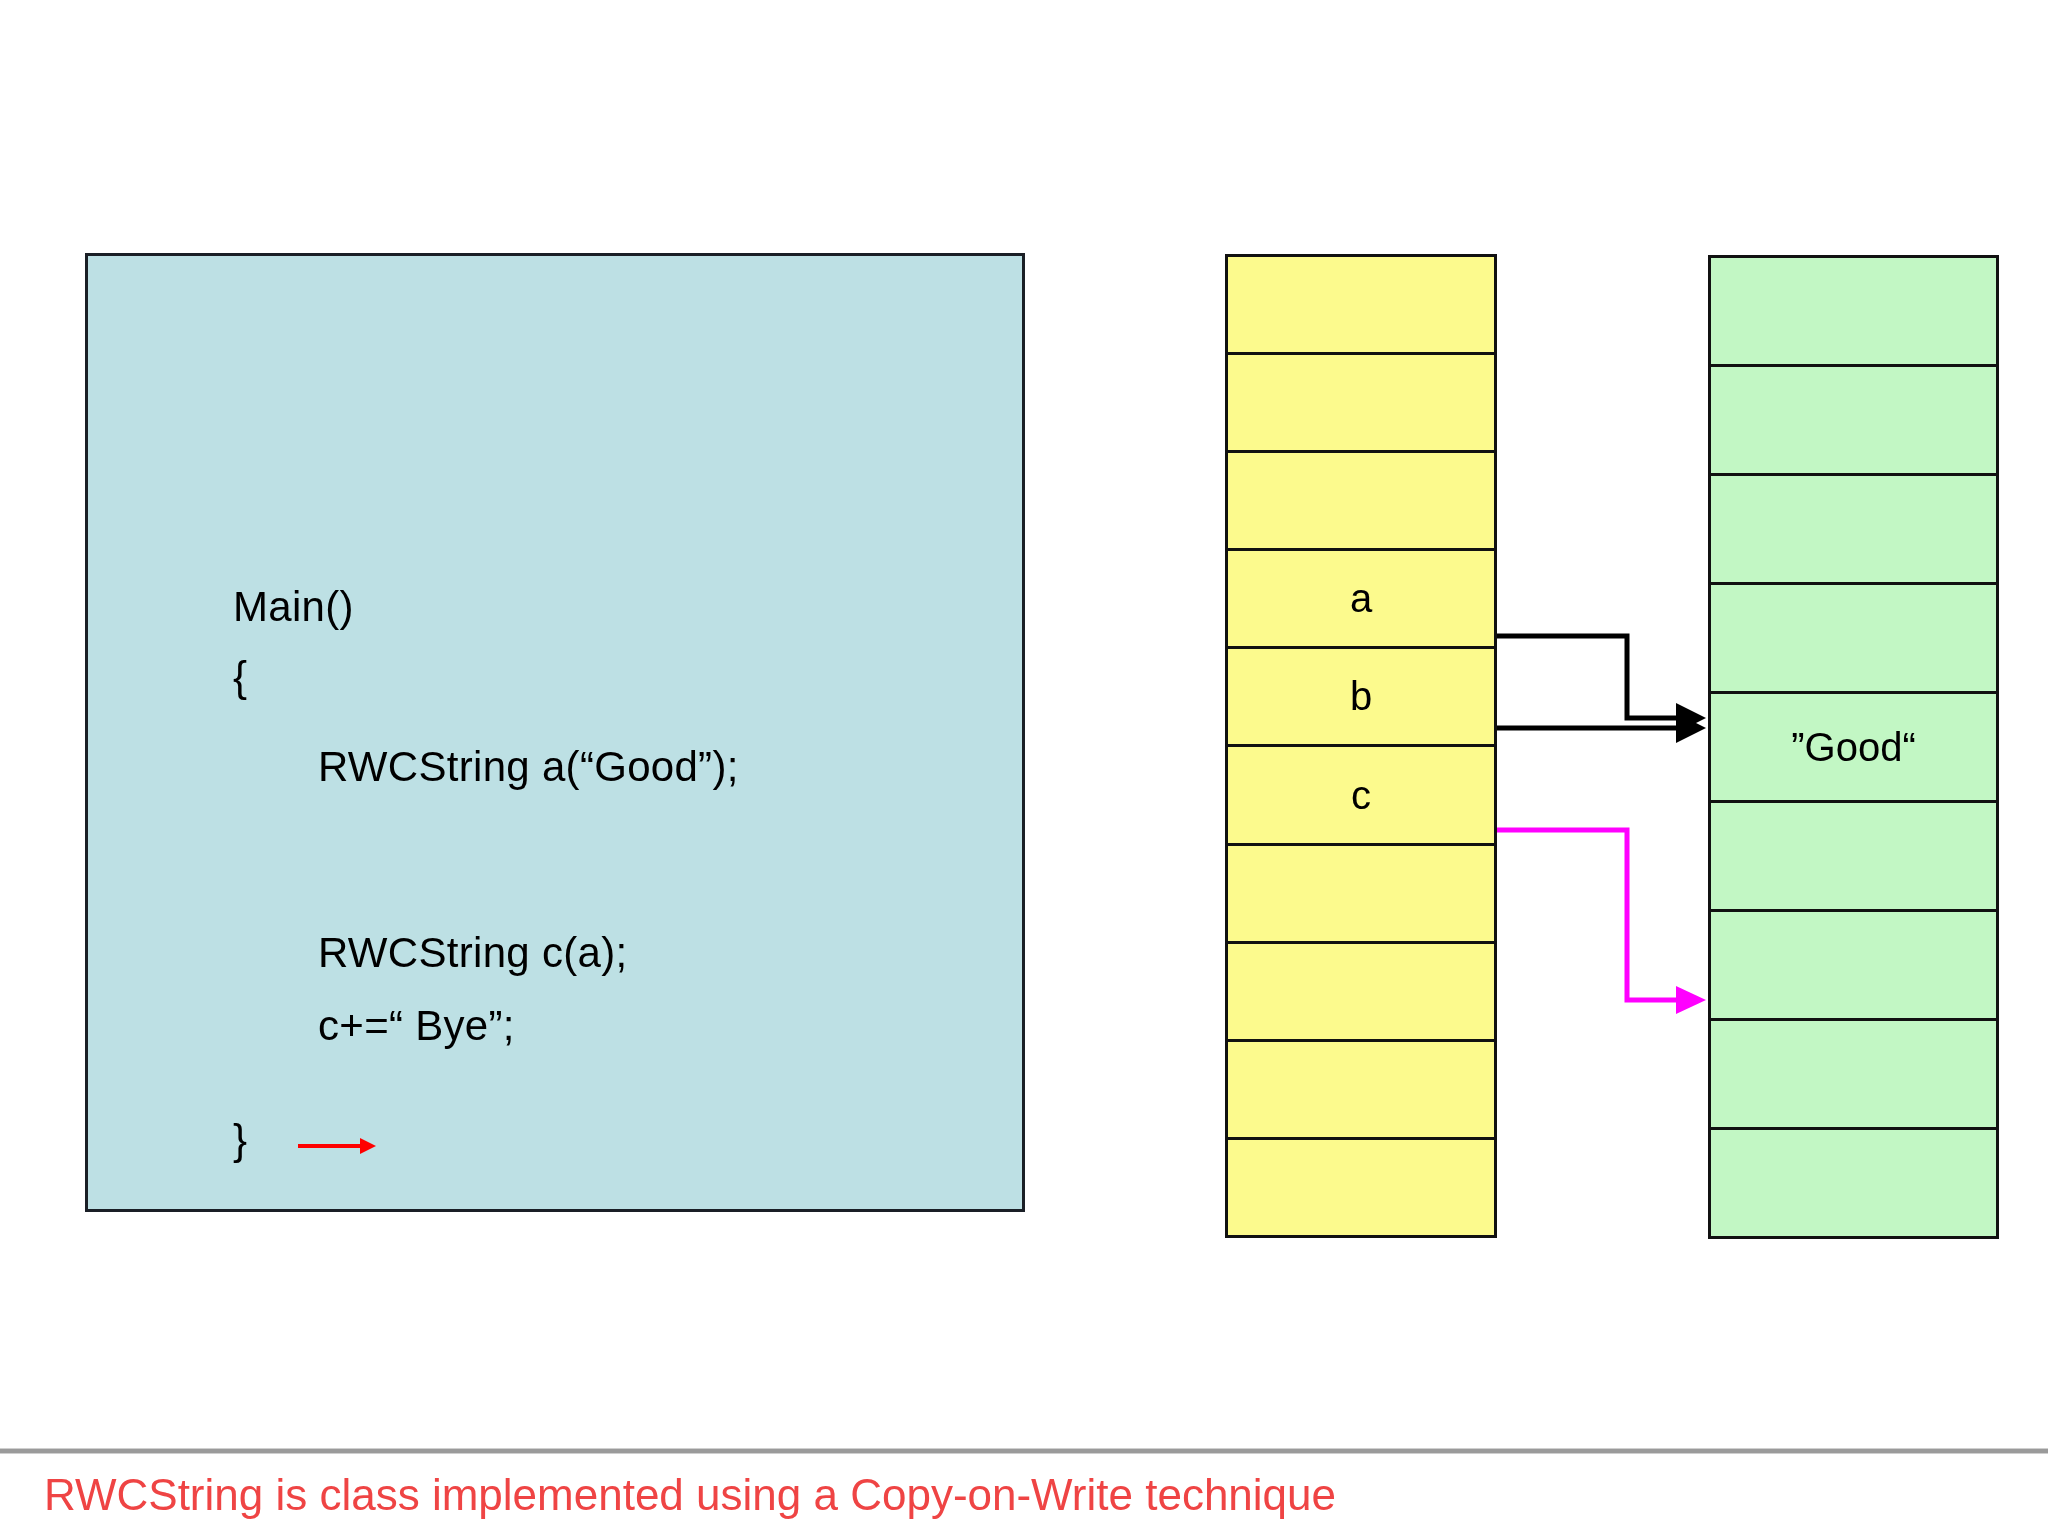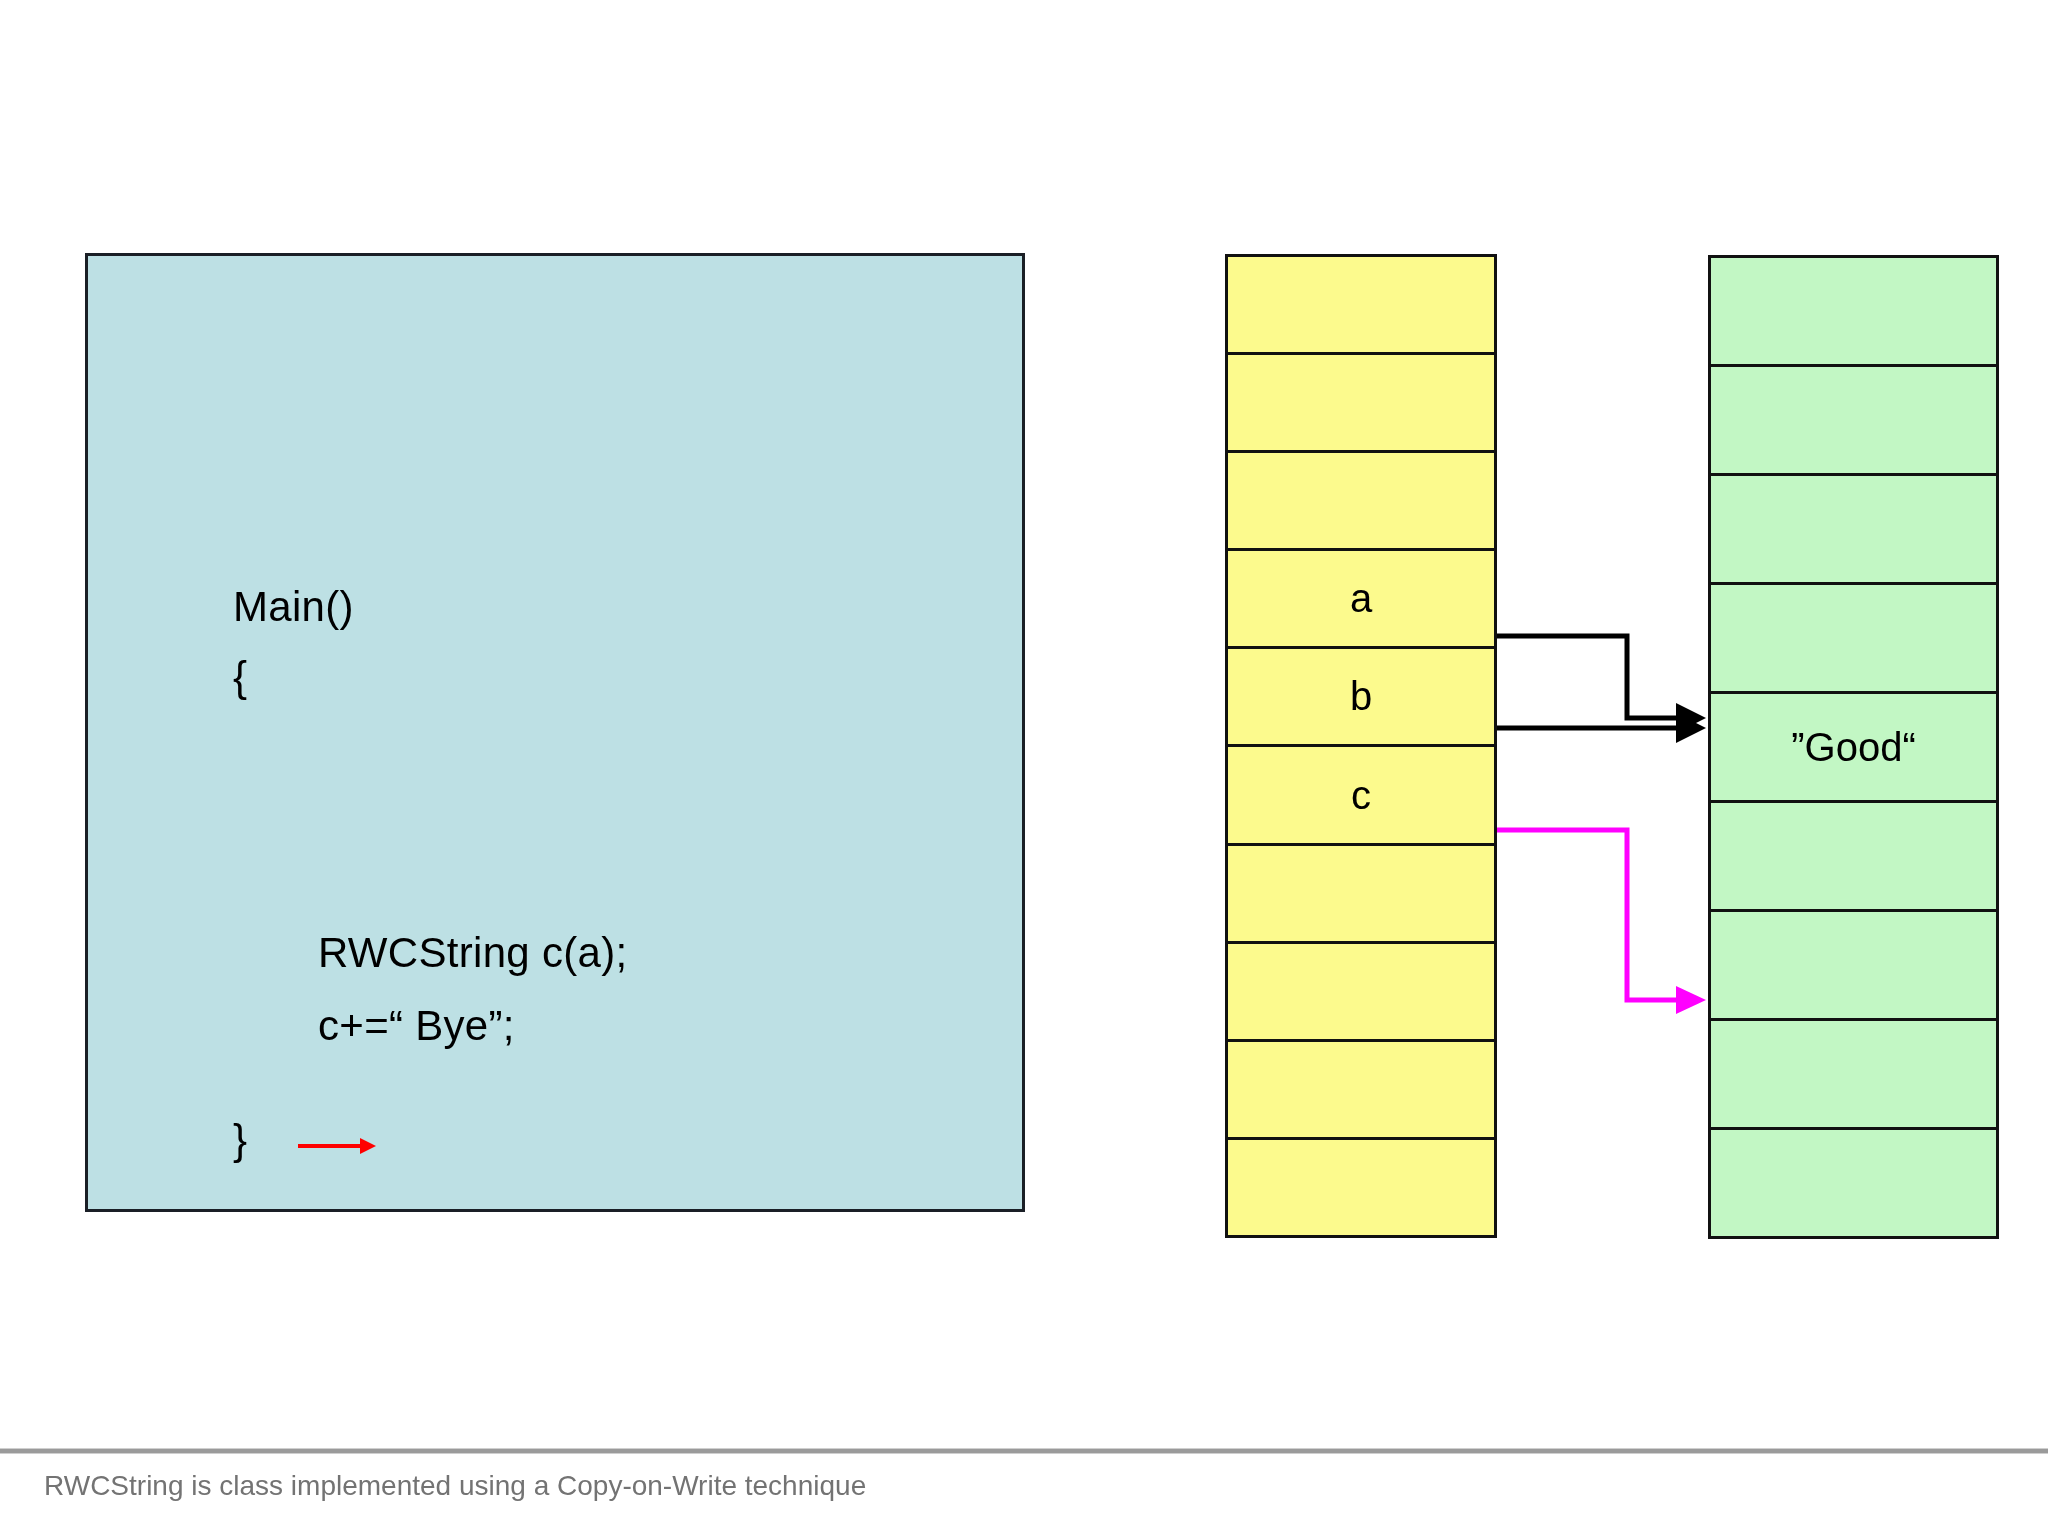--- a/index.html
+++ b/index.html
@@ -103,34 +103,35 @@
     width: 2048px;
     height: 4px;
     background: #9a9a9a;
     border-top: 1px solid #cfcfcf;
     border-bottom: 1px solid #cfcfcf;
   }
   #footer-note {
     position: absolute;
     left: 44px;
     top: 1470px;
-    font-size: 28px;
-    color: #737373;
+    font-size: 44px;
+    color: #ef4444;
     white-space: nowrap;
   }
 </style>
 </head>
 <body>
 
 <div id="code-panel">
 
   <div class="code-line code-indent-0" style="top:330px">Main()</div>
 
   <div class="code-line code-indent-0" style="top:400px">{</div>
 
+  <div class="code-line code-indent-1" style="top:490px">RWCString a(“Good”);</div>
 
 
   <div class="code-line code-indent-1" style="top:676px">RWCString c(a);</div>
 
   <div class="code-line code-indent-1" style="top:749px">c+=“ Bye”;</div>
 
   <div class="code-line code-indent-0" style="top:863px">}</div>
 
   <svg id="exec-pointer" viewBox="0 0 78 20">
     <line x1="0" y1="10" x2="62" y2="10" stroke="#ff0000" stroke-width="4"></line>

